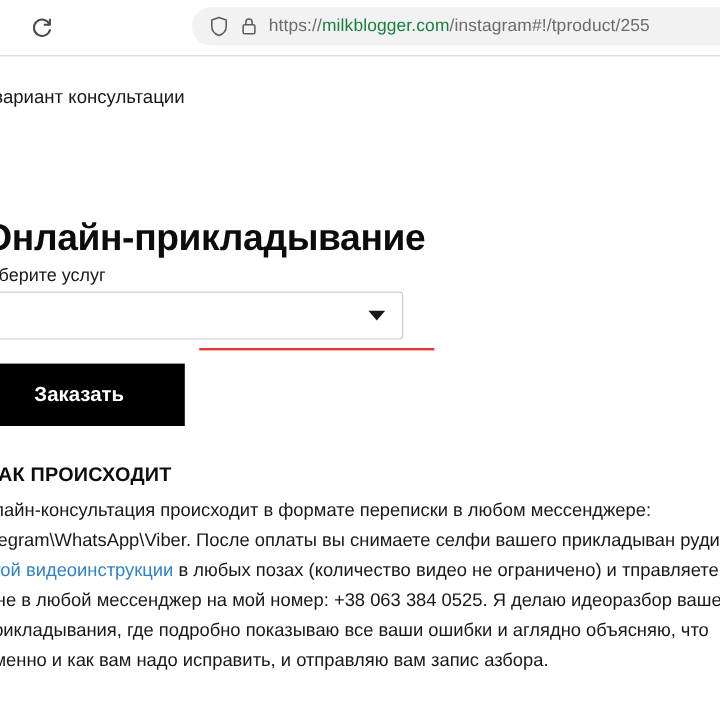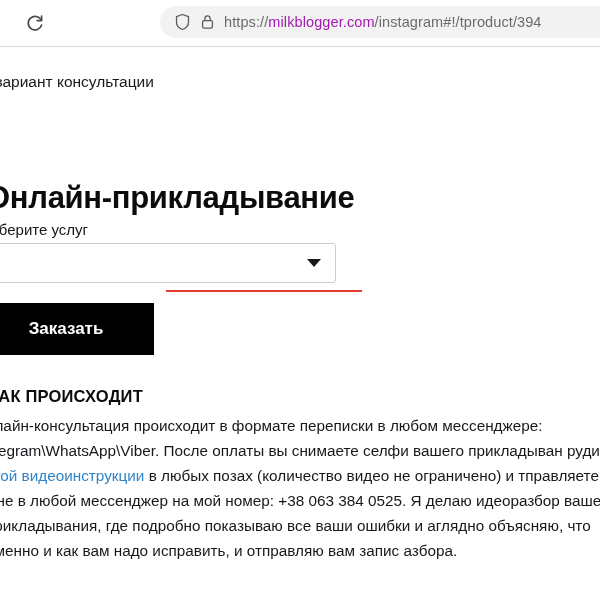--- a/index.html
+++ b/index.html
@@ -59,21 +59,21 @@
     align-items: center;
     justify-content: center;
     margin-right: 9px;
   }
   .url-text {
     font-size: 14.5px;
     letter-spacing: 0.1px;
     white-space: nowrap;
     color: #6b6b6e;
   }
-  .url-text .host { color: #a21caf; }
+  .url-text .host { color: #15803d; }
 
   
   .page {
     position: relative;
     padding: 0;
     height: 554px;
     overflow: hidden;
   }
 
   .breadcrumb-line {
@@ -212,21 +212,21 @@
       <svg width="17" height="18" viewBox="0 0 17 18" aria-hidden="true">
         <path d="M8.5 1.5 L14.5 3.7 V9 c0 4-3.2 6.5-6 7.5 -2.8-1-6-3.5-6-7.5 V3.7 Z" fill="none" stroke="#5c5c60" stroke-width="1.3" stroke-linejoin="round"></path>
       </svg>
     </span>
     <span class="pill-icon">
       <svg width="15" height="18" viewBox="0 0 15 18" aria-hidden="true">
         <rect x="2.6" y="7.6" width="9.8" height="7.6" rx="1.4" fill="none" stroke="#5c5c60" stroke-width="1.3"></rect>
         <path d="M4.9 7.6 V5.4 a2.6 2.6 0 0 1 5.2 0 V7.6" fill="none" stroke="#5c5c60" stroke-width="1.3"></path>
       </svg>
     </span>
-    <span class="url-text"><span>https://</span><span class="host">milkblogger.com</span><span>/instagram#!/tproduct/394</span></span>
+    <span class="url-text"><span>https://</span><span class="host">milkblogger.com</span><span>/instagram#!/tproduct/255</span></span>
   </div>
 </div>
 
 <div class="page">
 
   <div class="breadcrumb-line">рать вариант консультации</div>
 
   <h1 class="product-title">Онлайн-прикладывание</h1>
 
   <div class="field-label">ыберите услуг</div>

